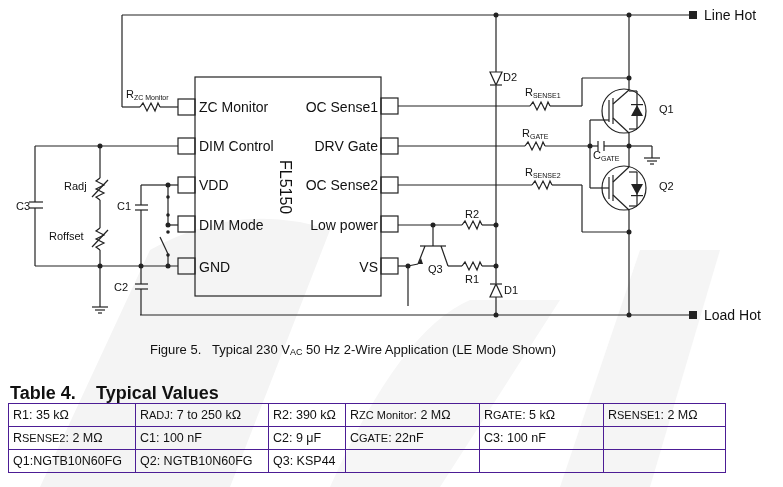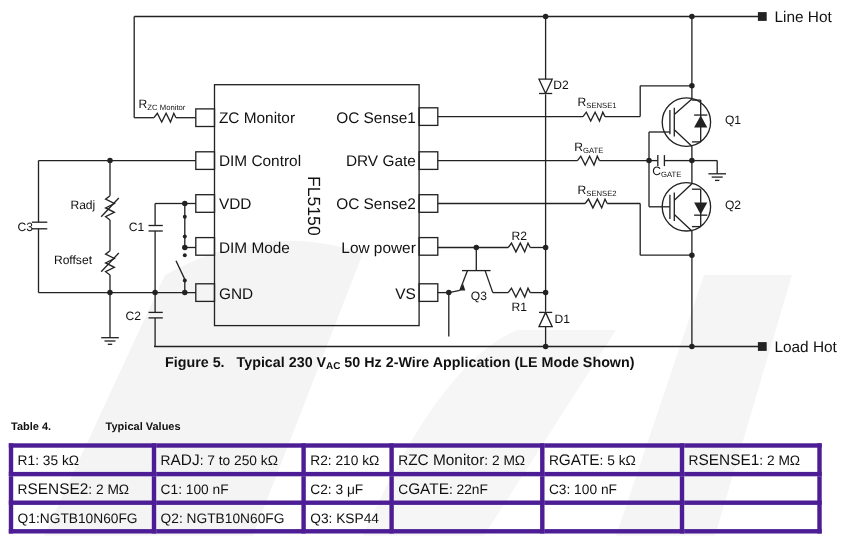--- a/index.html
+++ b/index.html
@@ -1,28 +1,28 @@
 <!DOCTYPE html>
 <html><head>
 <meta charset="utf-8">
 <style>
   html, body { margin:0; padding:0; background:#ffffff; }
   body { width:783px; height:487px; position:relative; overflow:hidden; font-family:"Liberation Sans", sans-serif; color:#111; }
   #wm { position:absolute; left:0; top:0; width:783px; height:487px; z-index:0; }
   #schem { position:absolute; left:0; top:0; width:783px; height:330px; z-index:1; }
   #schem text { font-family:"Liberation Sans", sans-serif; fill:#111; }
-  .caption { position:absolute; left:150px; top:322px; font-size:13px; font-weight:bold; z-index:2; white-space:nowrap; }
+  .caption { position:absolute; left:150px; top:342px; font-size:13px; font-weight:normal; z-index:2; white-space:nowrap; }
   .caption sub { font-size:9px; vertical-align:-1px; }
-  .tbl-title { position:absolute; left:10px; top:383px; font-size:10px; font-weight:bold; z-index:2; white-space:nowrap; }
+  .tbl-title { position:absolute; left:10px; top:383px; font-size:18px; font-weight:bold; z-index:2; white-space:nowrap; }
   .tbl-title .num { display:inline-block; width:86px; }
   table.vals { position:absolute; left:8px; top:403px; border-collapse:collapse; z-index:2; font-size:12.5px; }
-  table.vals td { border:4px solid #4c1d95; height:22px; padding:0 4px; white-space:nowrap; background:transparent; }
+  table.vals td { border:1px solid #4c1d95; height:22px; padding:0 4px; white-space:nowrap; background:transparent; }
   table.vals td.c0 { width:118px; } table.vals td.c1 { width:124px; } table.vals td.c2 { width:68px; }
   table.vals td.c3 { width:125px;margin-top:36px; } table.vals td.c4 { width:115px; } table.vals td.c5 { width:113px; }
-  .sub { font-size:14px; }
+  .sub { font-size:11px; }
 </style>
 </head>
 <body>
 
 <svg id="wm" viewBox="0 0 783 487">
   <path d="M40 487 L150 250 Q240 200 330 230 L230 487 Z" fill="#f4f4f4"></path>
   <path d="M330 487 Q400 330 470 300 L560 300 L440 487 Z" fill="#f6f6f6"></path>
   <path d="M560 487 L640 250 L720 250 L650 487 Z" fill="#f5f5f5"></path>
 </svg>
 
@@ -239,29 +239,29 @@
 
 <div class="tbl-title">
   <span class="num">Table 4.</span><span>Typical Values</span>
 </div>
 
 <table class="vals">
   <tbody id="tbody">
       <tr>
         <td class="c0"><span>R1: 35 kΩ</span><span class="sub"></span><span></span></td>
         <td class="c1"><span>R</span><span class="sub">ADJ</span><span>:  7 to 250 kΩ</span></td>
-        <td class="c2"><span>R2: 210 kΩ</span><span class="sub"></span><span></span></td>
+        <td class="c2"><span>R2: 390 kΩ</span><span class="sub"></span><span></span></td>
         <td class="c3"><span>R</span><span class="sub">ZC Monitor</span><span>: 2 MΩ</span></td>
         <td class="c4"><span>R</span><span class="sub">GATE</span><span>: 5 kΩ</span></td>
         <td class="c5"><span>R</span><span class="sub">SENSE1</span><span>: 2 MΩ</span></td>
       </tr>
       <tr>
         <td class="c0"><span>R</span><span class="sub">SENSE2</span><span>: 2 MΩ</span></td>
         <td class="c1"><span>C1: 100 nF</span><span class="sub"></span><span></span></td>
-        <td class="c2"><span>C2: 3 μF</span><span class="sub"></span><span></span></td>
+        <td class="c2"><span>C2: 9 μF</span><span class="sub"></span><span></span></td>
         <td class="c3"><span>C</span><span class="sub">GATE</span><span>: 22nF</span></td>
         <td class="c4"><span>C3: 100 nF</span><span class="sub"></span><span></span></td>
         <td class="c5"><span></span><span class="sub"></span><span></span></td>
       </tr>
       <tr>
         <td class="c0"><span>Q1:NGTB10N60FG</span><span class="sub"></span><span></span></td>
         <td class="c1"><span>Q2: NGTB10N60FG</span><span class="sub"></span><span></span></td>
         <td class="c2"><span>Q3: KSP44</span><span class="sub"></span><span></span></td>
         <td class="c3"><span></span><span class="sub"></span><span></span></td>
         <td class="c4"><span></span><span class="sub"></span><span></span></td>

